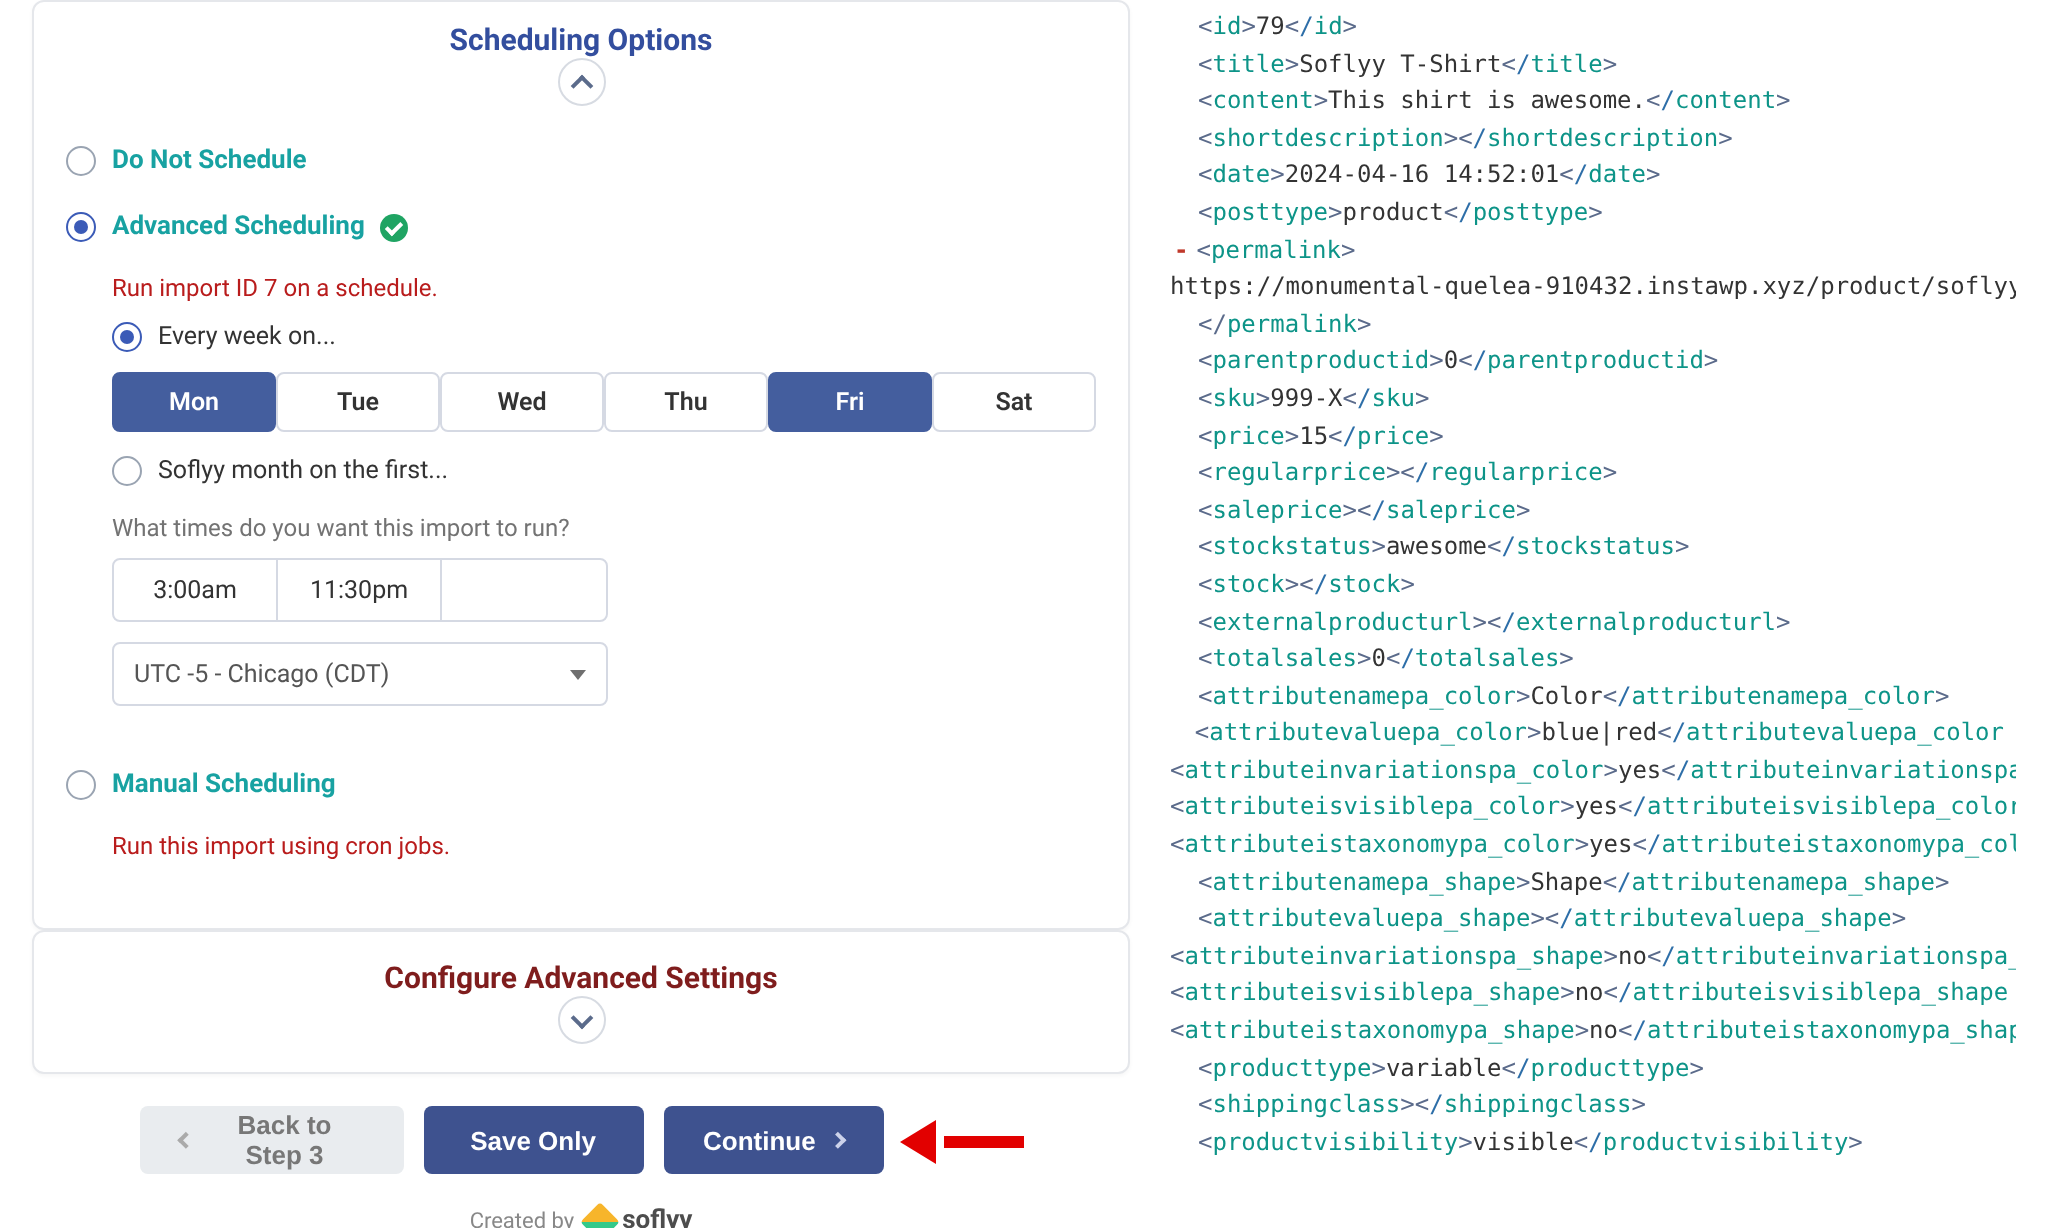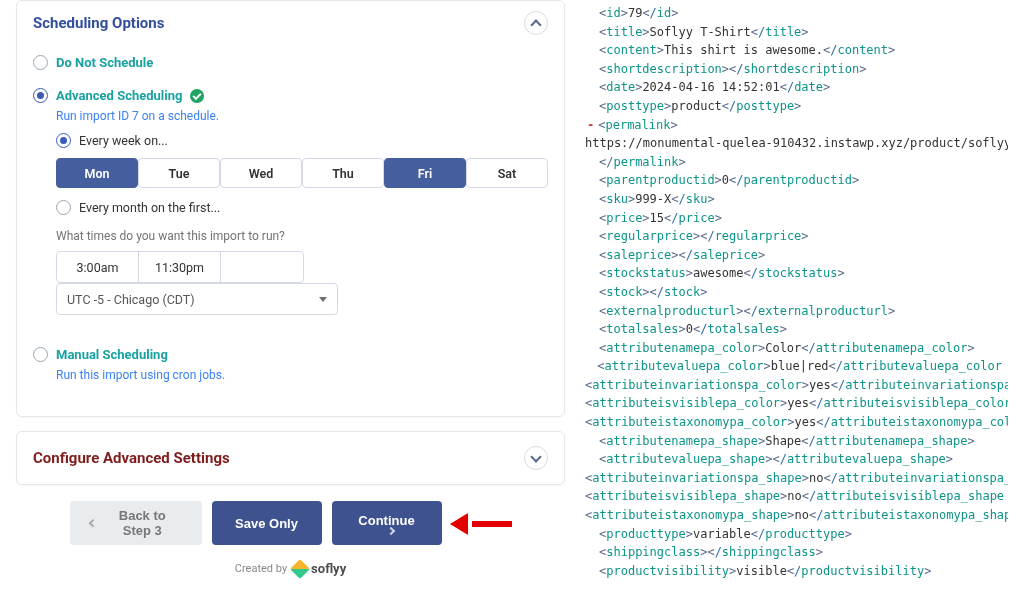--- a/index.html
+++ b/index.html
@@ -1,55 +1,55 @@
 <!DOCTYPE html>
 <html><head>
 <meta charset="utf-8">
 <style>
   * { box-sizing: border-box; margin: 0; padding: 0; }
   html, body { width: 1024px; height: 614px; font-family: -apple-system, "Segoe UI", Roboto, Helvetica, Arial, sans-serif; background: #fff; color: #333; }
   .app { display: flex; width: 100%; height: 100%; padding: 0 16px 10px 16px; gap: 20px; }
   .left { flex: 0 0 548px; display: flex; flex-direction: column; }
   .right { flex: 1; padding: 4px 6px 0 0; overflow: hidden; }
   .card { border: 1px solid #e5e7eb; border-radius: 6px; background: #fff; box-shadow: 0 1px 2px rgba(0,0,0,0.04); }
-  .card-head { display: flex; align-items: center; justify-content: space-between; padding: 10px 16px 8px 16px; }
+  .card-head { display: flex; align-items: center; justify-content: space-between; padding: 10px 16px 8px 16px; flex-direction: column; }
   .card-title { color: #334e9e; font-weight: 700; font-size: 15px; }
   .card-title.muted { color: #7f1d1d; font-weight: 700; }
   .collapse-btn { width: 24px; height: 24px; border-radius: 50%; border: 1px solid #d7dbe2; background: #fff; display: flex; align-items: center; justify-content: center; }
   .chev { width: 8px; height: 8px; border-left: 2px solid #5b6b8b; border-top: 2px solid #5b6b8b; transform: rotate(45deg); margin-top: 3px; }
   .chev.down { transform: rotate(225deg); margin-top: -2px; }
   .card-body { padding: 2px 16px 16px 16px; }
   .opt { display: flex; align-items: center; gap: 8px; margin-top: 10px; }
   .opt-title { font-weight: 700; font-size: 13px; color: #18a2a2; }
   .radio { width: 15px; height: 15px; border-radius: 50%; border: 1px solid #9aa4b2; display: inline-flex; align-items: center; justify-content: center; }
   .radio.selected { border-color: #3b5bb7; }
   .radio.selected .dot { width: 7px; height: 7px; border-radius: 50%; background: #3b5bb7; }
   .verify { width: 14px; height: 14px; border-radius: 50%; background: #1fa463; display: inline-flex; align-items: center; justify-content: center; }
   .verify::after { content:""; width: 6px; height: 3px; border-left: 2px solid #fff; border-bottom: 2px solid #fff; transform: rotate(-45deg); margin-top: -1px; }
-  .opt-desc { font-size: 12px; color: #3b82f6; margin-left: 23px; margin-top: 6px; }
+  .opt-desc { font-size: 12px; color: #b91c1c; margin-left: 23px; margin-top: 16px; }
   .sub { margin-left: 23px; }
   .sub .opt { margin-top: 10px; }
   .sub-label { font-size: 12.5px; color: #333; }
   .days { display: flex; gap: 0; margin-top: 10px; overflow: hidden; }
   .day { flex: 0 0 82px; height: 30px; border-radius: 4px; border: 1px solid #d5d9e3; background: #fff; display: flex; align-items: center; justify-content: center; font-size: 12.5px; font-weight: 600; color: #333; }
   .day.sel { background: #445e9e; color: #fff; border-color: #445e9e; }
   .times-q { font-size: 12px; color: #737373; margin-top: 14px; }
   .times { display: flex; gap: 0; margin-top: 8px; border: 1px solid #d5d9e3; border-radius: 4px; overflow: hidden; width: 248px; }
   .times .slot { flex: 0 0 82px; height: 30px; display: flex; align-items: center; justify-content: center; font-size: 12.5px; border-right: 1px solid #d5d9e3; }
   .times .slot:last-child { border-right: none; }
-  .tz { width: 282px; height: 32px; border: 1px solid #d5d9e3; border-radius: 4px; display: flex; align-items: center; justify-content: space-between; padding: 0 10px; font-size: 12.5px; color: #555; background: #fff; }
+  .tz { margin-top: 10px; width: 248px; height: 32px; border: 1px solid #d5d9e3; border-radius: 4px; display: flex; align-items: center; justify-content: space-between; padding: 0 10px; font-size: 12.5px; color: #555; background: #fff; }
   .tz .tri { width:0; height:0; border-left: 4px solid transparent; border-right: 4px solid transparent; border-top: 5px solid #6f6f6f; }
 
   .spacer { height: 14px; }
   .bottom-row { display: flex; gap: 10px; margin-top: 16px; align-items: center; justify-content: center; position: relative; }
-  .btn { height: 44px; border-radius: 4px; display: flex; align-items: center; justify-content: center; font-size: 13px; font-weight: 600; padding: 0 20px; border: none; cursor: pointer; }
+  .btn { height: 34px; border-radius: 4px; display: flex; align-items: center; justify-content: center; font-size: 13px; font-weight: 600; padding: 0 20px; border: none; cursor: pointer; }
   .btn.ghost { background: #e9ecef; color: #777; width: 132px; }
   .btn.ghost .lchev { width: 6px; height: 6px; border-left: 2px solid #aaa; border-bottom: 2px solid #aaa; transform: rotate(45deg); margin-right: 8px; }
   .btn.primary { background: #3e528f; color: #fff; width: 110px; }
-  .btn.cont { background: #3e528f; color: #fff; width: 110px; position: relative; flex-direction: column; }
+  .btn.cont { background: #3e528f; color: #fff; width: 110px; position: relative; }
   .btn.cont .rchev { width: 6px; height: 6px; border-right: 2px solid #ccd2ea; border-top: 2px solid #ccd2ea; transform: rotate(45deg); margin-left: 8px; }
 
   .arrow { position: relative; width: 60px; height: 20px; }
   .arrow-line { position: absolute; right: 0; top: 8px; width: 40px; height: 6px; background: #e20000; }
   .arrow-head { position: absolute; left: -2px; top: 0; width: 0; height: 0; border-top: 11px solid transparent; border-bottom: 11px solid transparent; border-right: 18px solid #e20000; }
 
   .created { text-align: center; font-size: 11px; color: #888; margin-top: 16px; display: flex; align-items: center; justify-content: center; gap: 6px; }
   .logo { display: flex; align-items: flex-end; gap: 4px; }
   .logo-mark { width: 14px; height: 14px; background: linear-gradient(135deg, #f7b52b 50%, #34c98a 50%); border-radius: 2px; transform: rotate(45deg); }
   .brand { font-weight: 700; color: #4d4d4d; font-size: 13px; }
@@ -112,21 +112,21 @@
               <div class="day">Wed</div>
               <div class="day">Thu</div>
               <div class="day sel">Fri</div>
               <div class="day">Sat</div>
             </div>
 
           <div class="opt" style="margin-top:12px;">
             <span class="radio">
                 <span class="dot"></span>
               </span>
-            <span class="sub-label">Every month on the first...</span>
+            <span class="sub-label">Soflyy month on the first...</span>
           </div>
 
           <div class="times-q">What times do you want this import to run?</div>
           <div class="times" id="times-row">
               <div class="slot">3:00am</div>
               <div class="slot">11:30pm</div>
               <div class="slot"></div>
             </div>
 
           <div class="tz">

